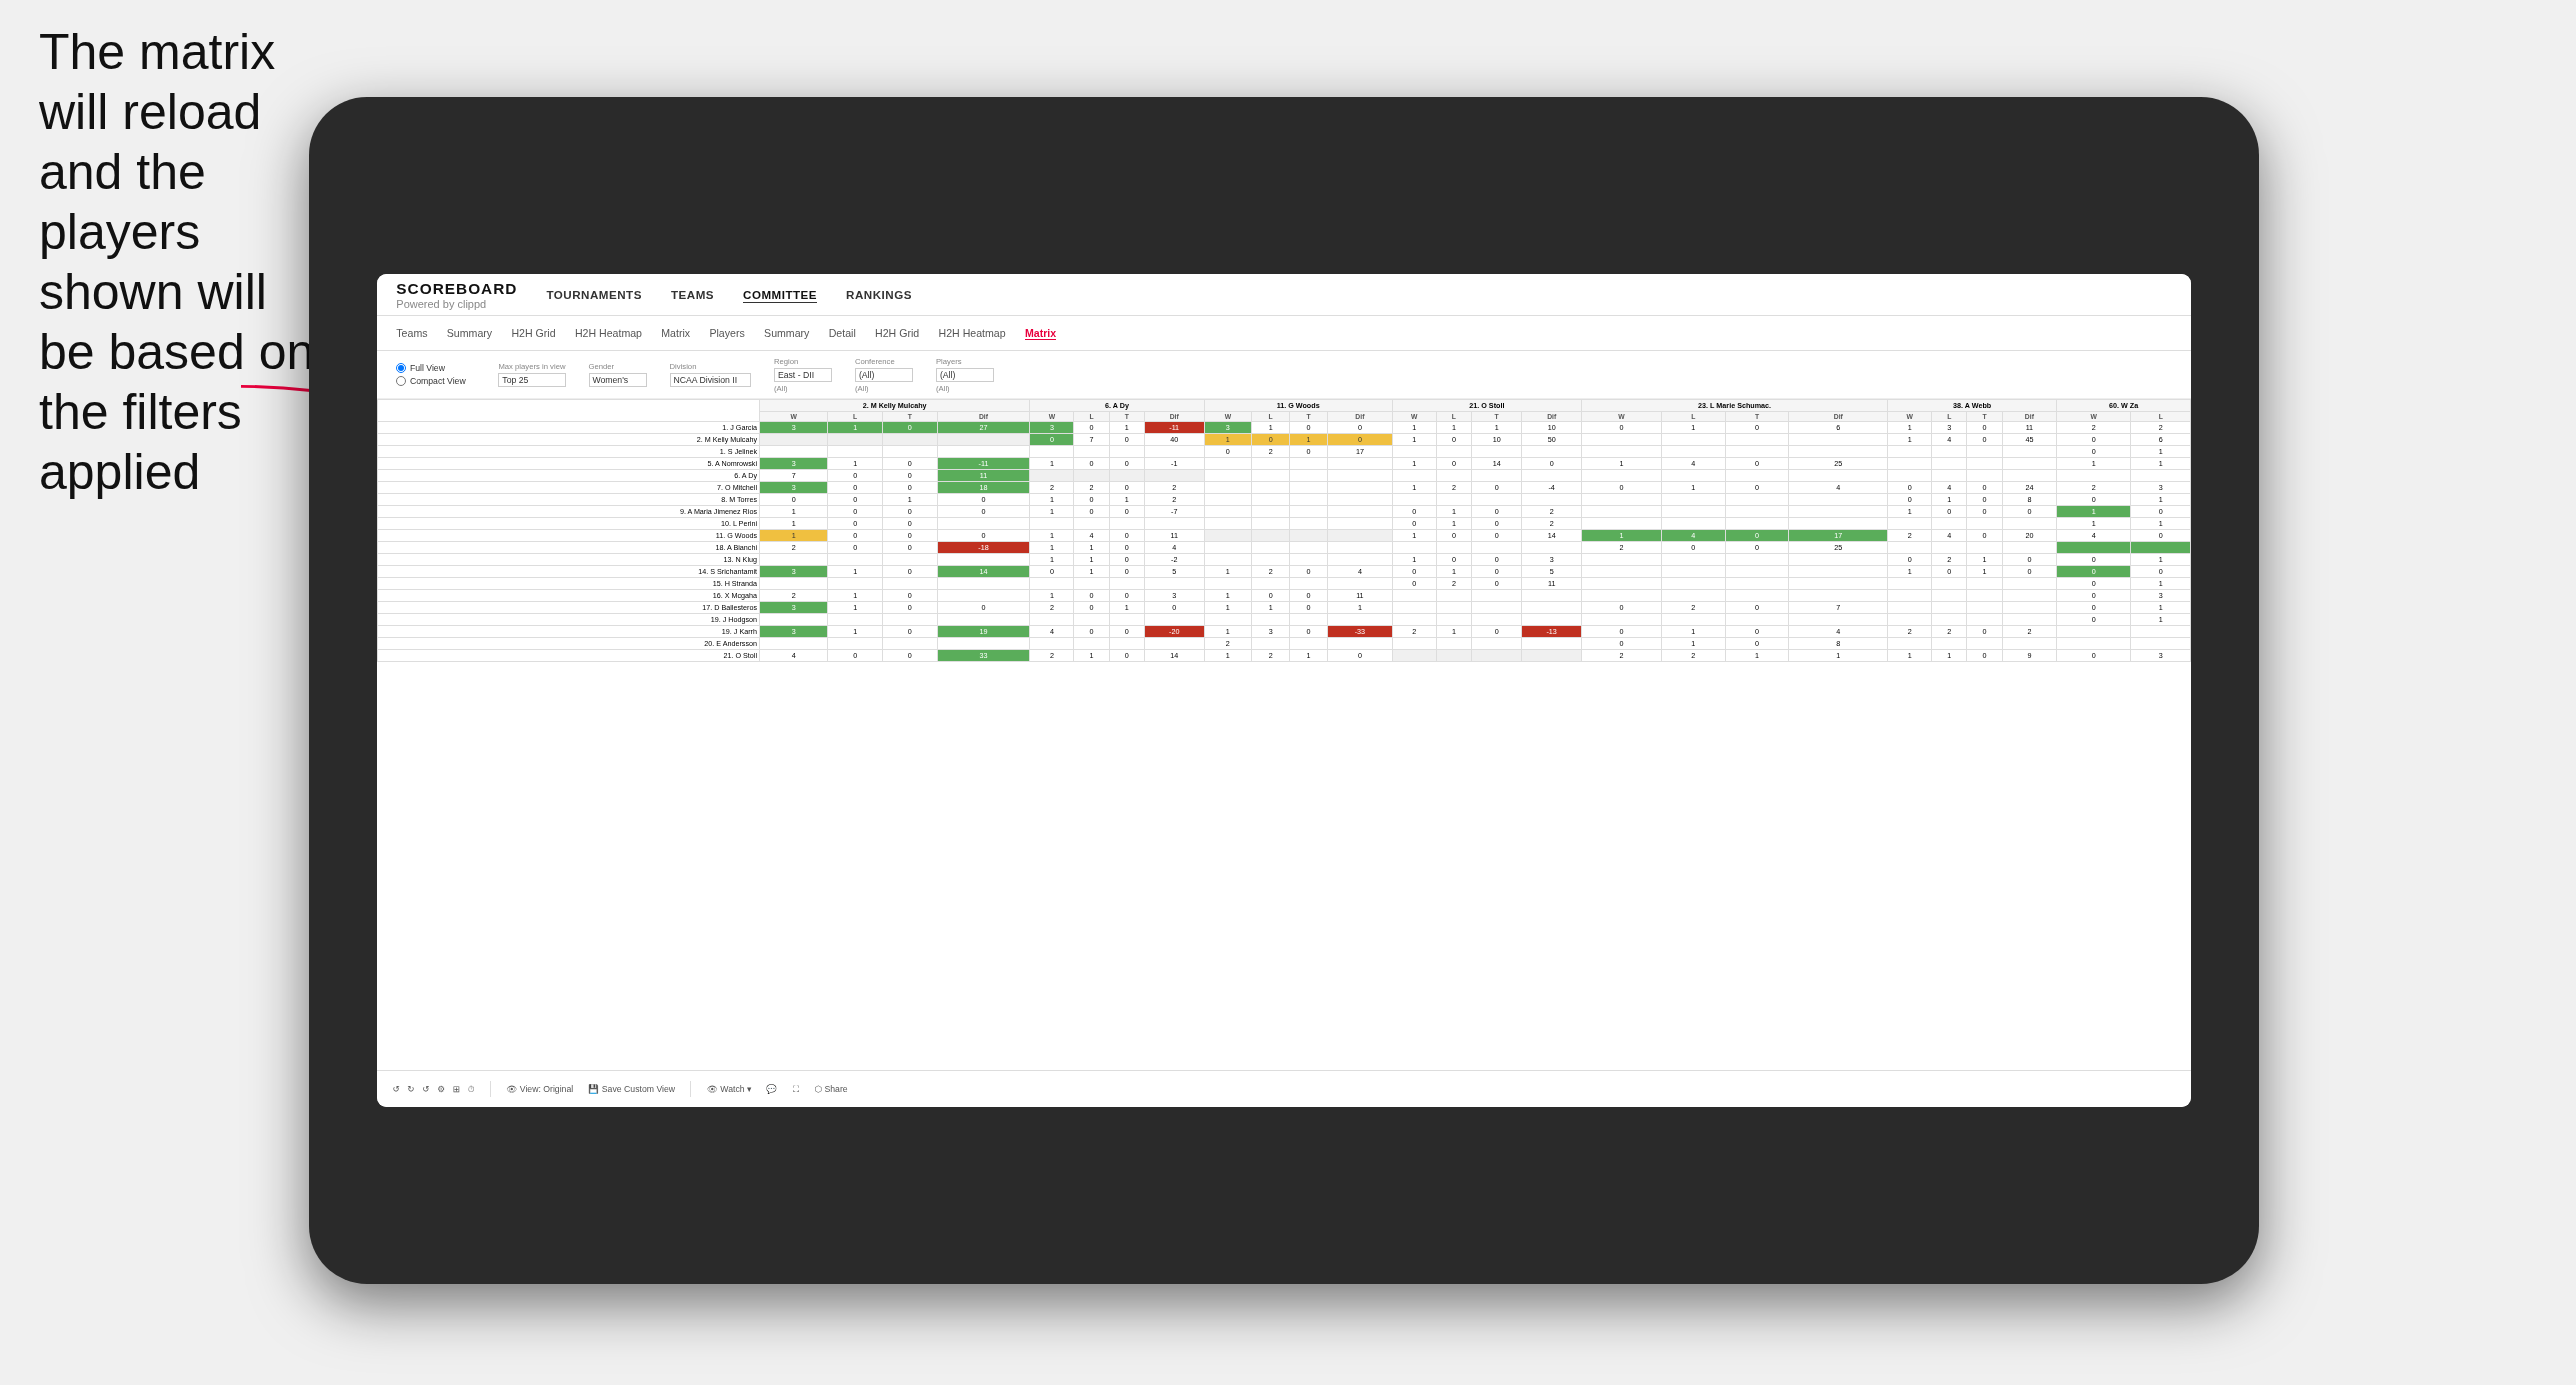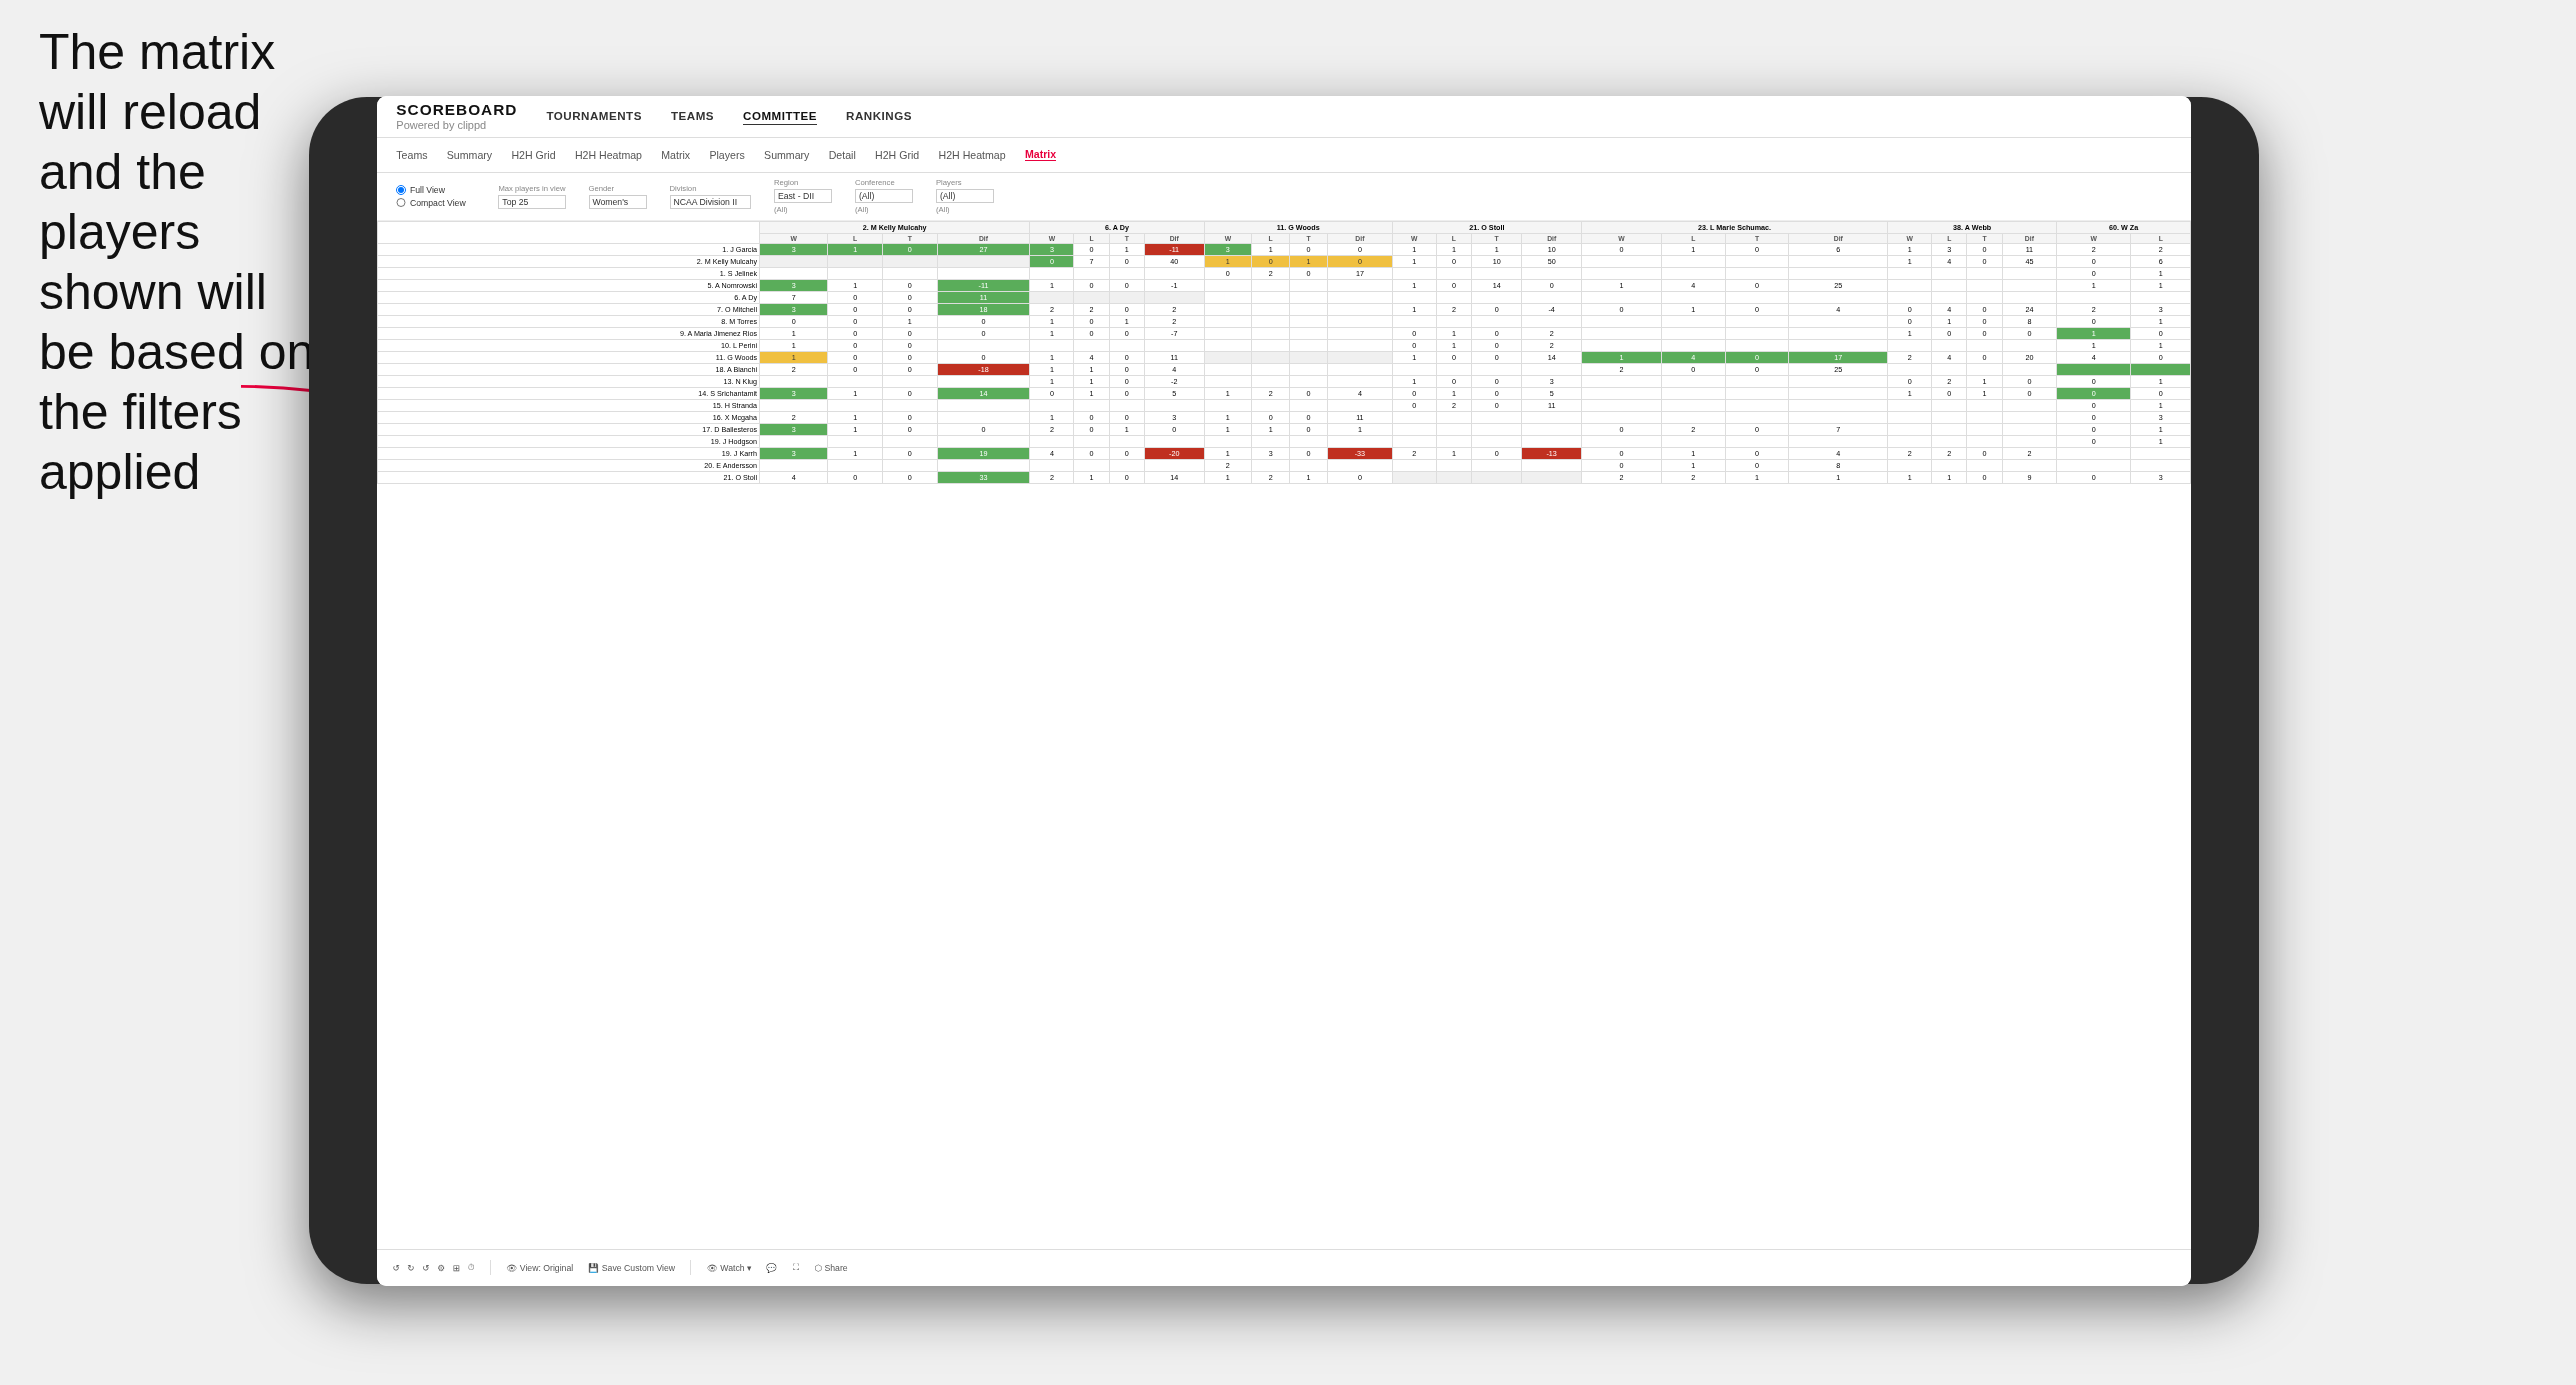--- a/index.html
+++ b/index.html
@@ -34,21 +34,21 @@
       background: #2a2a2a;
       border-radius: 58px;
       box-shadow: 0 19.3px 58px rgba(0,0,0,0.5);
       display: flex;
       align-items: center;
       justify-content: center;
     }
 
     .tablet-screen {
       width: 1814px;
-      height: 1190px;
+      height: 833px;
       background: #fff;
       border-radius: 9.7px;
       overflow: hidden;
       display: flex;
       flex-direction: column;
     }
 
     
     .nav-bar {
       display: flex;

